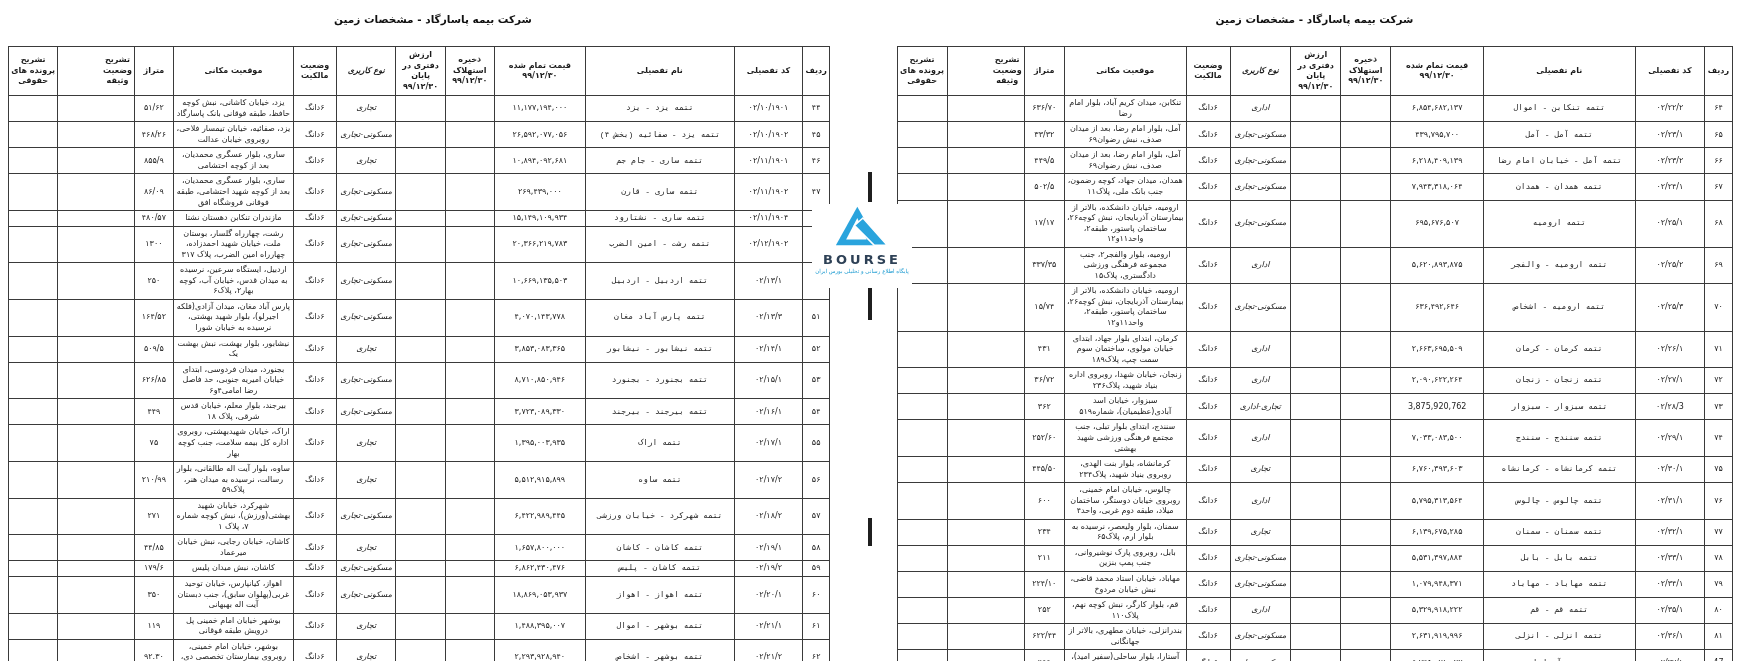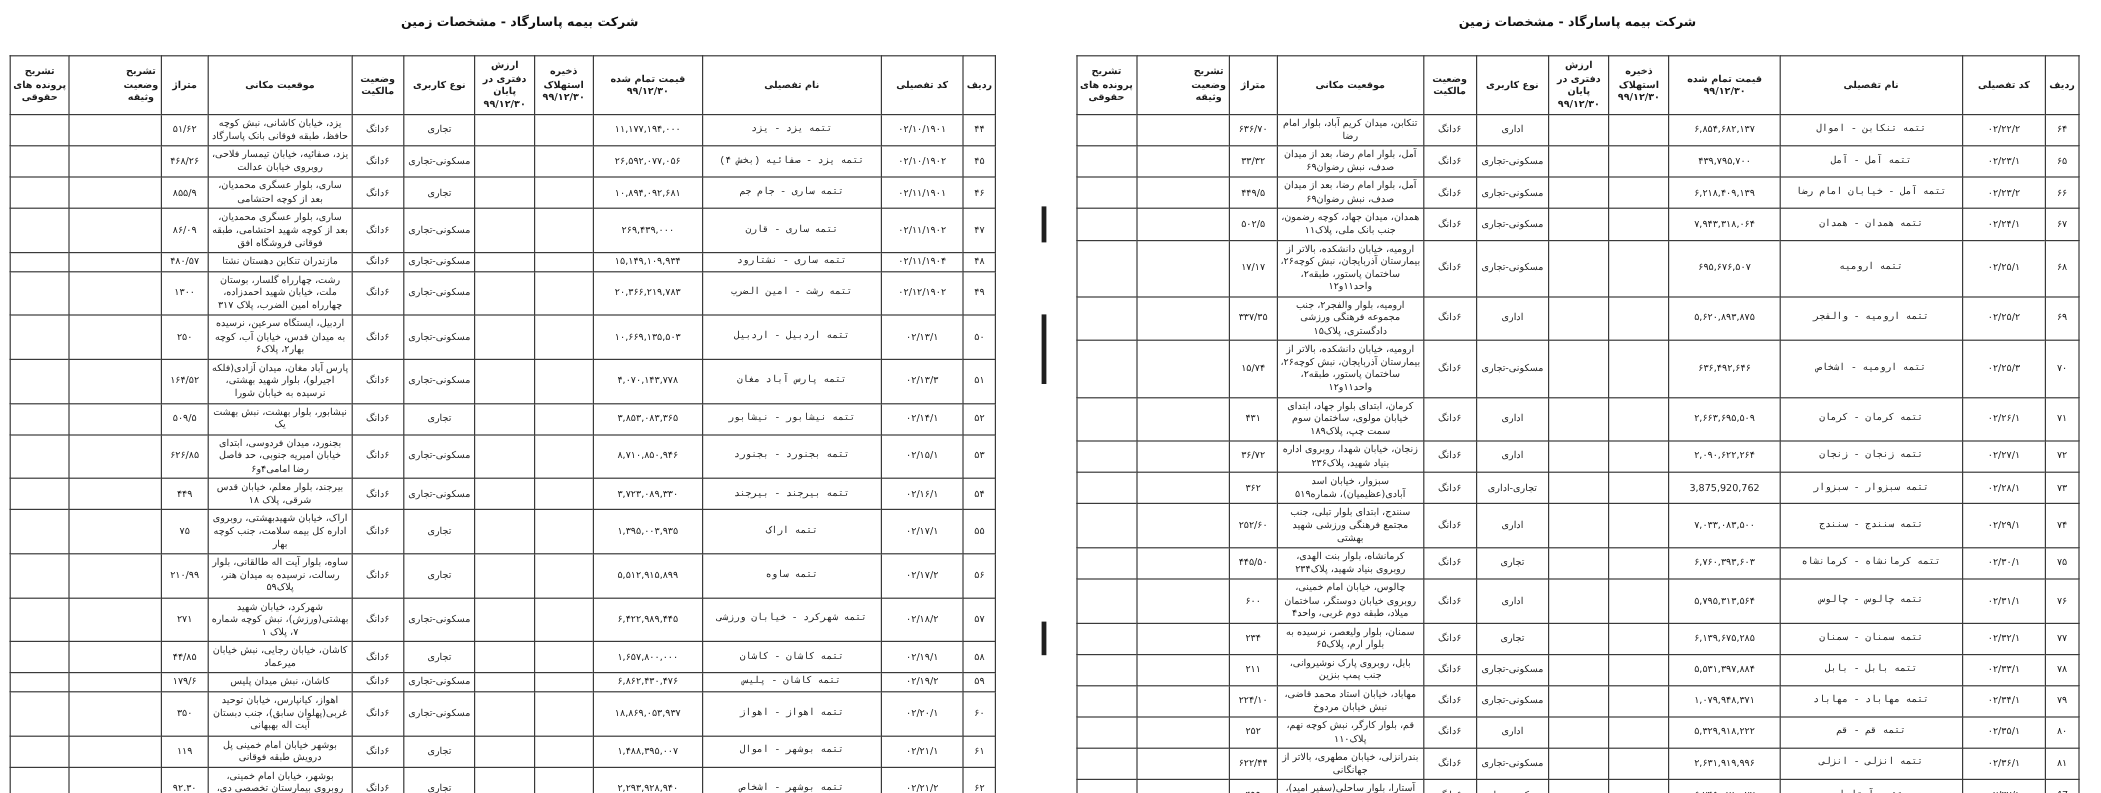--- a/index.html
+++ b/index.html
@@ -56,21 +56,21 @@
   td.c-location{font-size:7.8px;}
   td.c-row, td.c-code, td.c-area{font-size:8px;}
 
   
   table.land th:nth-child(1), table.land td:nth-child(1){width:3.2%;}
   table.land th:nth-child(2), table.land td:nth-child(2){width:8.8%;}
   table.land th:nth-child(3), table.land td:nth-child(3){width:19.5%;}
   table.land th:nth-child(4), table.land td:nth-child(4){width:11.8%;text-align:center;}
   table.land th:nth-child(5), table.land td:nth-child(5){width:6.2%;}
   table.land th:nth-child(6), table.land td:nth-child(6){width:6.2%;}
-  table.land th:nth-child(7), table.land td:nth-child(7){width:7.6%;}
+  table.land th:nth-child(7), table.land td:nth-child(7){width:7.6%;font-style:italic;}
   table.land th:nth-child(8), table.land td:nth-child(8){width:5.4%;}
   table.land th:nth-child(9), table.land td:nth-child(9){width:15.6%;margin-left:36px;}
   table.land th:nth-child(10),table.land td:nth-child(10){width:4.9%;}
   table.land th:nth-child(11),table.land td:nth-child(11){width:4.6%;padding-left:44px;}
   table.land th:nth-child(12),table.land td:nth-child(12){width:6.2%;}
 
   
   .divider-mark{
     position:absolute;
     left:868px;
@@ -258,21 +258,21 @@
             <td class="c-book_value"></td>
             <td class="c-usage">اداری</td>
             <td class="c-ownership">۶دانگ</td>
             <td class="c-location">زنجان، خیابان شهدا، روبروی اداره بنیاد شهید، پلاک۲۳۶</td>
             <td class="c-area">۳۶/۷۲</td>
             <td class="c-collateral"></td>
             <td class="c-legal"></td>
           </tr>
           <tr>
             <td class="c-row">۷۳</td>
-            <td class="c-code">۰۲/۲۸/۱</td>
+            <td class="c-code">۰۲/۲۸/3</td>
             <td class="c-name">تتمه سبزوار - سبزوار</td>
             <td class="c-price">3,875,920,762</td>
             <td class="c-depreciation"></td>
             <td class="c-book_value"></td>
             <td class="c-usage">تجاری-اداری</td>
             <td class="c-ownership">۶دانگ</td>
             <td class="c-location">سبزوار، خیابان اسد آبادی(عظیمیان)، شماره۵۱۹</td>
             <td class="c-area">۳۶۲</td>
             <td class="c-collateral"></td>
             <td class="c-legal"></td>
@@ -727,14 +727,25 @@
             <td class="c-legal"></td>
           </tr>
         </tbody>
     </table>
   </div>
 
   <div class="divider-mark m1"></div>
   <div class="divider-mark m2"></div>
   <div class="divider-mark m3"></div>
 
+  <div class="watermark">
+    <span>
+      <svg width="56" height="44" viewBox="0 0 60 47">
+        <polygon points="25,3 2,44 48,44" fill="#2aa4dd"></polygon>
+        <polygon points="25,15 13,38 35,38" fill="#ffffff"></polygon>
+        <polygon points="31,15 57,44 43,44 22,23" fill="#2aa4dd" stroke="#ffffff" stroke-width="1.6"></polygon>
+      </svg>
+    </span>
+    <span class="brand">BOURSE</span>
+    <span class="tagline">پایگاه اطلاع رسانی و تحلیلی بورس ایران</span>
+  </div>
 
 </div>
 
 </body></html>

